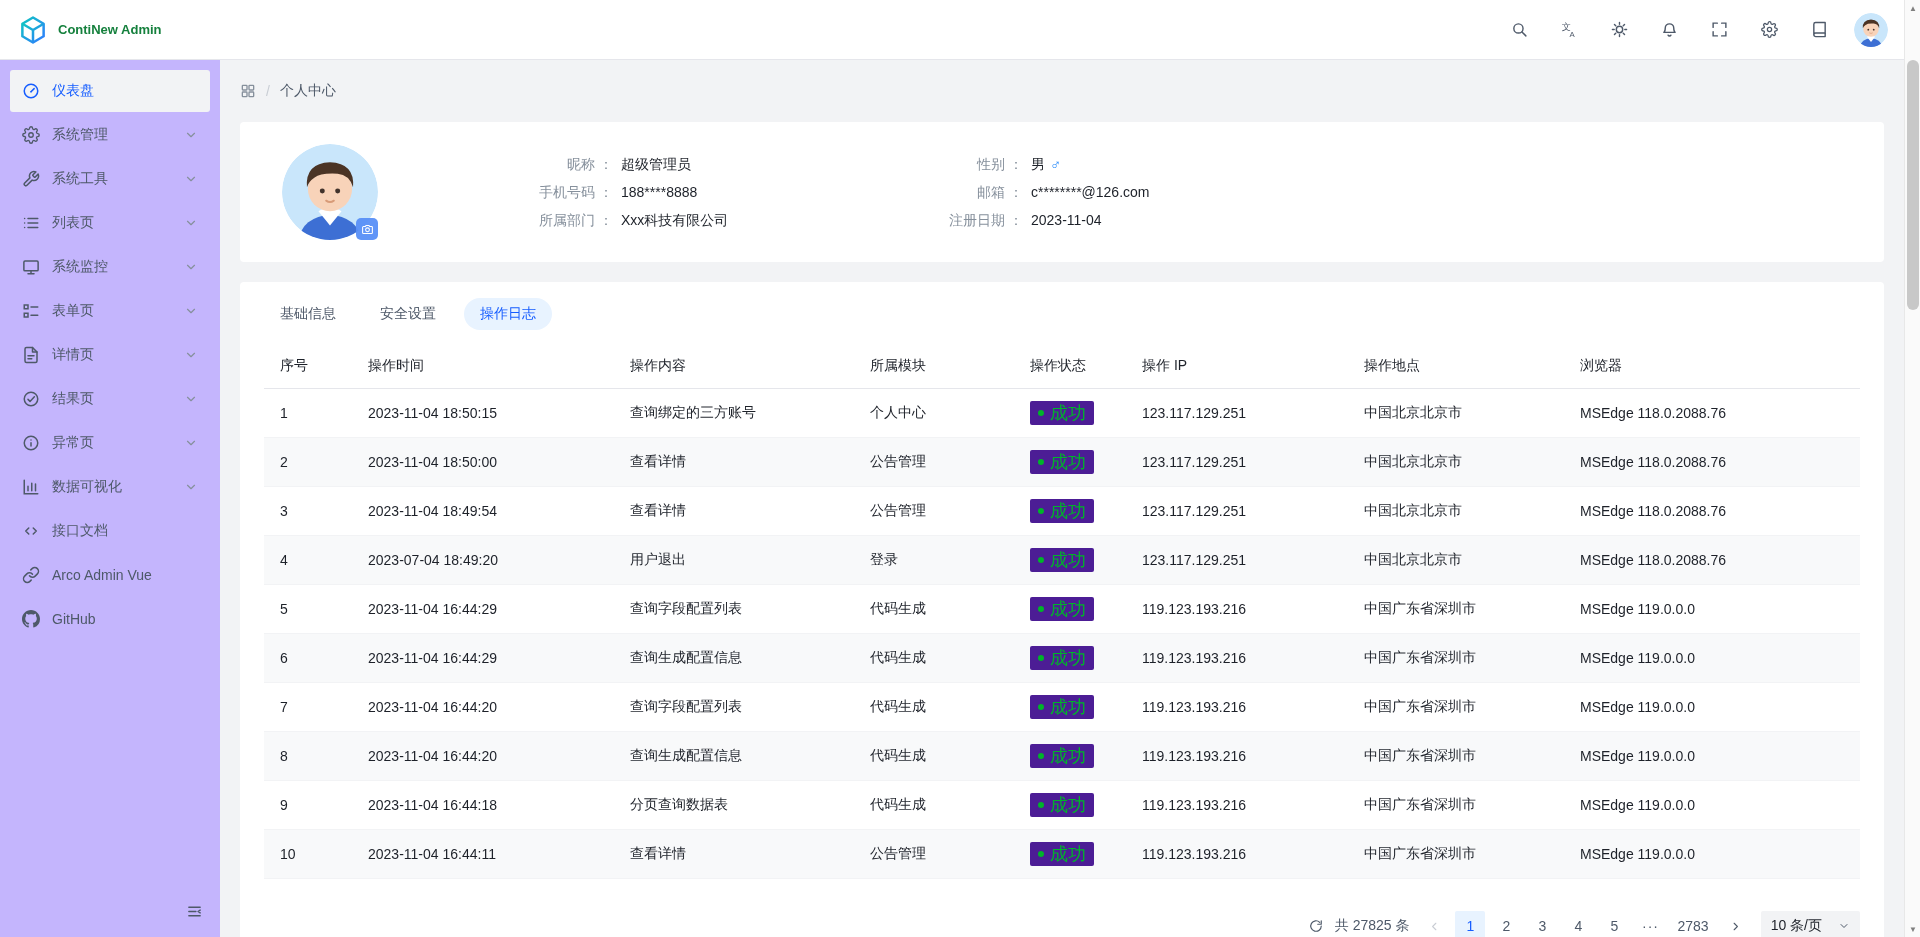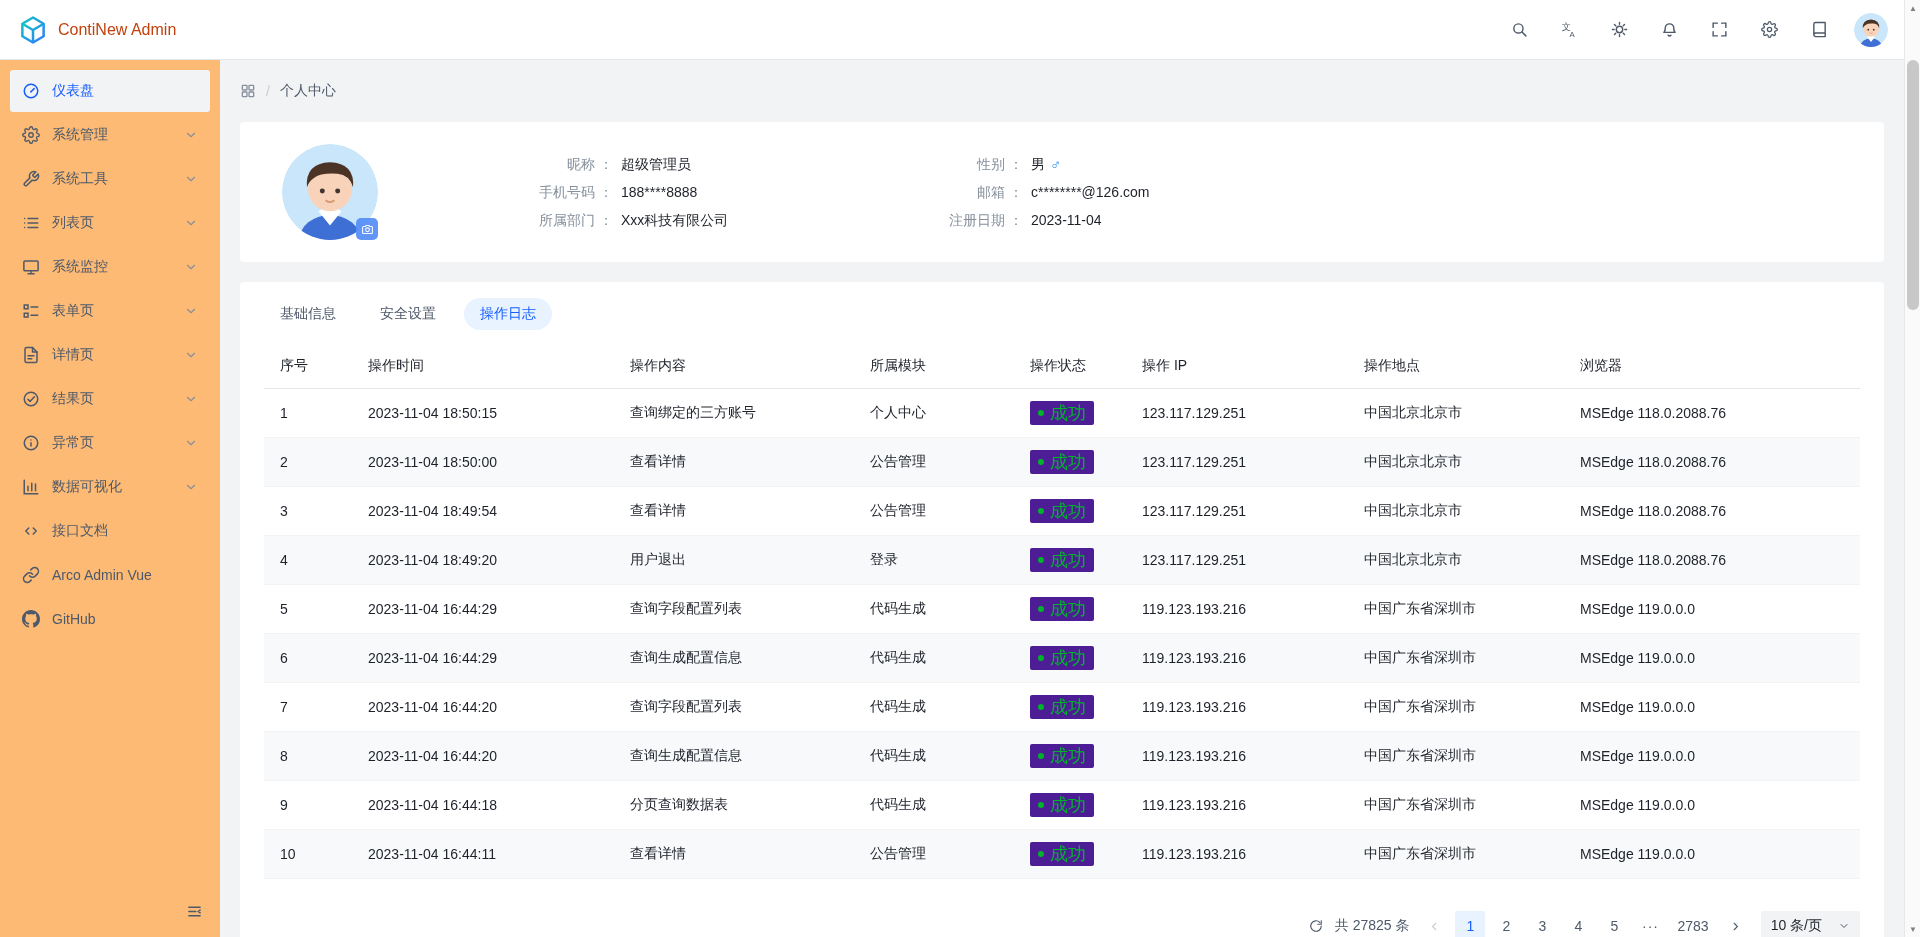--- a/index.html
+++ b/index.html
@@ -4,30 +4,30 @@
 <style>
   *{margin:0;padding:0;box-sizing:border-box}
   html,body{width:1920px;height:937px;overflow:hidden}
   body{font-family:"Liberation Sans","DejaVu Sans",sans-serif;font-size:14px;color:#1d2129;background:#f2f3f5}
   svg{display:block}
   button{font-family:inherit}
 
   
   .header{position:fixed;top:0;left:0;right:16px;height:60px;background:#fff;border-bottom:1px solid #e5e6eb;display:flex;align-items:center;justify-content:space-between;padding:0 16px 0 18px;z-index:20}
   .logo{display:flex;align-items:center;gap:10px;cursor:pointer}
-  .logo-title{font-size:16px;font-weight:400;color:#c2410c}
+  .logo-title{font-size:13px;font-weight:700;color:#15803d}
   .header-actions{display:flex;align-items:center}
   .hbtns{display:flex;align-items:center}
   .hbtn{width:34px;height:34px;margin-left:16px;border:none;border-radius:50%;background:transparent;color:#4e5969;display:flex;align-items:center;justify-content:center;cursor:pointer}
   .hbtn svg{width:17px;height:17px}
   .header-avatar{width:34px;height:34px;border-radius:50%;overflow:hidden;margin-left:18px;border:none;padding:0;background:none;cursor:pointer}
   .header-avatar span{display:block;width:34px;height:34px}
 
   
-  .sidebar{position:fixed;top:60px;left:0;bottom:0;width:220px;background:#fdba74;padding:10px 10px 50px;z-index:10}
+  .sidebar{position:fixed;top:60px;left:0;bottom:0;width:220px;background:#c4b5fd;padding:10px 10px 50px;z-index:10}
   .side-item{height:42px;display:flex;align-items:center;gap:12px;padding:0 12px;border-radius:3px;color:#4e5969;cursor:pointer;margin-bottom:2px}
   .side-item.active{background:#f2f3f5;color:#165dff}
   .side-item .ic{width:18px;height:18px;flex:none}
   .side-item .ic svg{width:18px;height:18px}
   .side-label{white-space:nowrap}
   .side-chevron{margin-left:auto;width:14px;height:14px;color:#86909c}
   .side-chevron svg{width:14px;height:14px}
   .collapse-btn{position:absolute;bottom:12px;right:12px;width:28px;height:28px;display:flex;align-items:center;justify-content:center;color:#4e5969;cursor:pointer;border-radius:3px}
   .collapse-btn svg{width:17px;height:17px}
 
@@ -481,21 +481,21 @@
             <td>2023-11-04 18:49:54</td>
             <td>查看详情</td>
             <td>公告管理</td>
             <td><span class="badge"><i class="dot"></i>成功</span></td>
             <td>123.117.129.251</td>
             <td>中国北京北京市</td>
             <td>MSEdge 118.0.2088.76</td>
           </tr>
           <tr>
             <td>4</td>
-            <td>2023-11-04 18:49:20</td>
+            <td>2023-07-04 18:49:20</td>
             <td>用户退出</td>
             <td>登录</td>
             <td><span class="badge"><i class="dot"></i>成功</span></td>
             <td>123.117.129.251</td>
             <td>中国北京北京市</td>
             <td>MSEdge 118.0.2088.76</td>
           </tr>
           <tr>
             <td>5</td>
             <td>2023-11-04 16:44:29</td>

